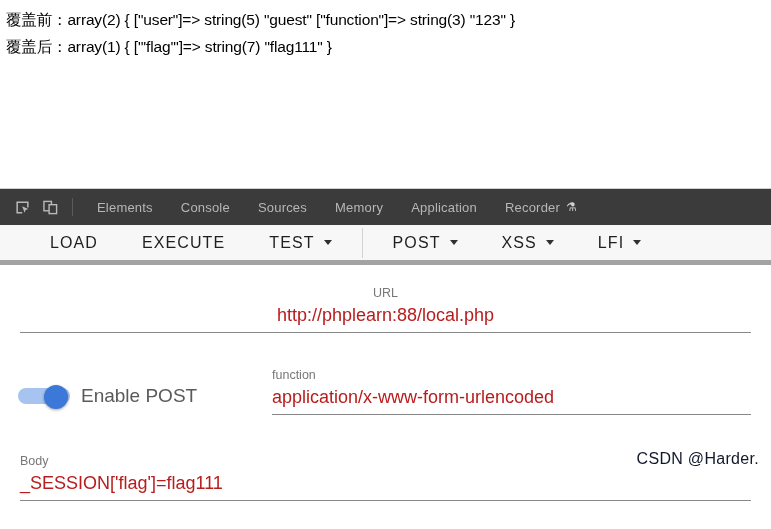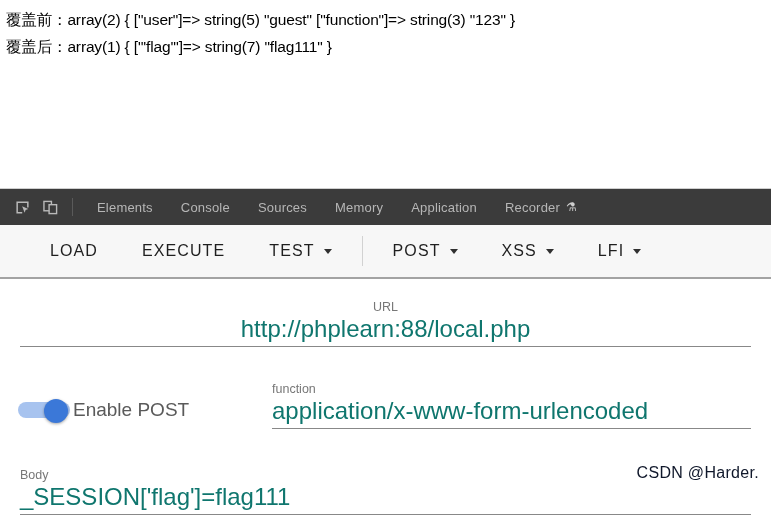--- a/index.html
+++ b/index.html
@@ -66,23 +66,23 @@
   .dt-tab.active {
     background: #000000;
     color: #ffffff;
     font-weight: 600;
   }
 
   
   #hackbar-toolbar {
     display: flex;
     align-items: center;
-    height: 54px;
+    height: 40px;
     background: #f7f7f7;
-    border-bottom: 2px solid #a3a3a3;
+    border-bottom: 5px solid #a3a3a3;
     padding-left: 28px;
   }
   .hb-btn {
     display: flex;
     align-items: center;
     gap: 9px;
     font-size: 16px;
     letter-spacing: 1.1px;
     color: #1f1f1f;
     background: none;
@@ -112,42 +112,42 @@
   }
   .field {
     position: absolute;
   }
   .field-label {
     font-size: 12.5px;
     color: #777777;
     line-height: 16px;
   }
   .field-value {
-    font-size: 24px;
-    color: #0f766e;
+    font-size: 18px;
+    color: #b91c1c;
     line-height: 28px;
     white-space: pre;
   }
   .field-underline {
     height: 1px;
     background: #888888;
     margin-top: 3px;
   }
 
   #field-url { left: 20px; top: 20px; width: 731px; text-align: center; }
   #field-enctype { left: 272px; top: 102px; width: 479px; }
   #field-body { left: 20px; top: 188px; width: 731px; }
 
   
   #post-toggle-row {
     position: absolute;
     left: 18px; top: 120px;
     display: flex;
     align-items: flex-end;
-    gap: 3px;
+    gap: 11px;
     cursor: pointer;
   }
   .switch {
     position: relative;
     width: 52px; height: 22px;
   }
   .switch-track {
     position: absolute;
     left: 0; top: 3px;
     width: 52px; height: 16px;

